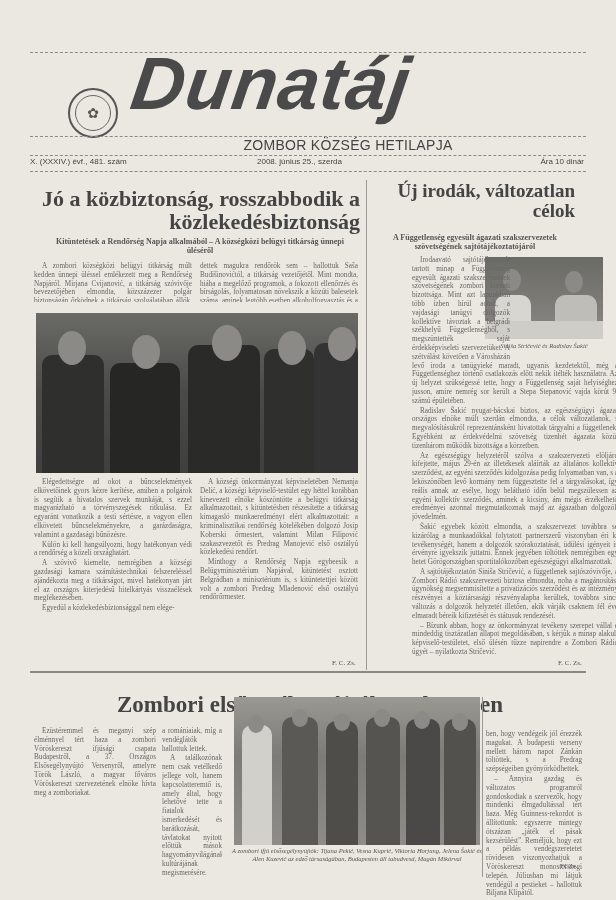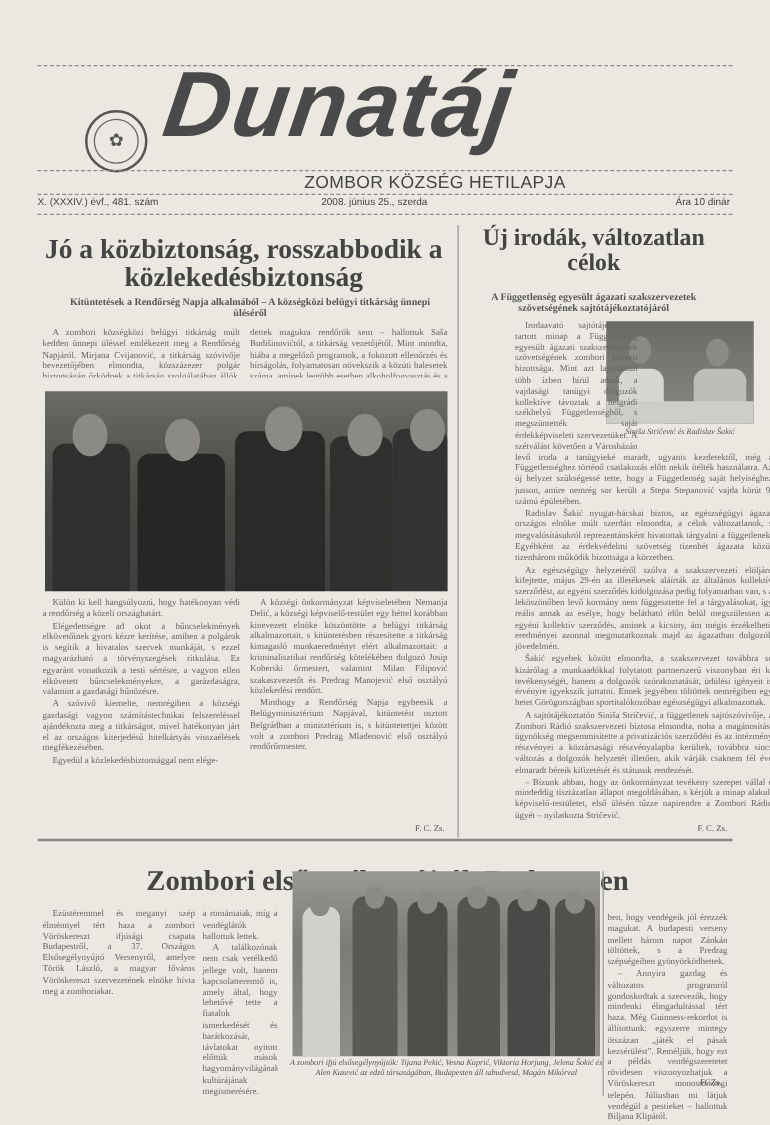--- a/index.html
+++ b/index.html
@@ -4,21 +4,21 @@
 <style>
   * { box-sizing: border-box; margin: 0; padding: 0; }
   body { width: 616px; height: 900px; background: #ebe8e1; font-family: "Liberation Serif", serif; color: #3a3a3a; overflow: hidden; position: relative; }
   .page { position: absolute; left: 30px; top: 40px; width: 556px; height: 860px; }
   .dash { border-top: 1px dashed #8a8a8a; position: absolute; left: 0; right: 0; }
   .masthead-title { position: absolute; left: 102px; top: 4px; font-family: "Liberation Sans", sans-serif; font-weight: bold; font-style: italic; font-size: 74px; color: #4a4a4a; letter-spacing: 1px; transform: skewX(-8deg); line-height: 80px; }
   .seal { position: absolute; left: 38px; top: 48px; width: 50px; height: 50px; border-radius: 50%; border: 2px solid #555; display:flex; align-items:center; justify-content:center; }
   .seal-inner { width: 36px; height: 36px; border-radius: 50%; border: 1px solid #666; display:flex; align-items:center; justify-content:center; font-size: 14px; color:#555; }
   .subtitle { position: absolute; left: 0; right: 0; top: 97px; text-align: center; font-family: "Liberation Sans", sans-serif; font-size: 14px; color: #444; padding-left: 80px; letter-spacing: 0.3px; }
   .meta { position: absolute; top: 117px; font-family: "Liberation Sans", sans-serif; font-size: 8px; color: #444; }
-  h1 { font-family: "Liberation Serif", serif; font-weight: bold; color: #444; text-align: center; line-height: 1.05; }
+  h1 { font-family: "Liberation Serif", serif; font-weight: bold; color: #444; text-align: right; line-height: 1.05; }
   .lead1 { position: absolute; left: 0; top: 147px; width: 330px; font-size: 22px; }
   .lead2 { position: absolute; left: 345px; top: 141px; width: 200px; font-size: 19px; }
   .deck { font-family: "Liberation Serif", serif; font-weight: bold; font-size: 8px; text-align: center; color: #555; line-height: 1.15; position: absolute; }
   .body { font-family: "Liberation Serif", serif; font-size: 7.2px; line-height: 8.8px; color: #666; text-align: justify; position: absolute; overflow: hidden; }
   .body p { text-indent: 8px; margin-bottom: 1px; }
   .photo { position: absolute; background: linear-gradient(180deg, #6a6a66 0%, #4a4a47 50%, #3f3f3d 100%); overflow: hidden; }
   .fig { position: absolute; bottom: 0; background: #2f2f2e; border-radius: 10px 10px 0 0; }
   .head { position: absolute; background: #8c8a86; border-radius: 50%; }
   .caption { position: absolute; font-family: "Liberation Serif", serif; font-style: italic; font-size: 6.5px; text-align: center; color: #555; line-height: 8px; }
   .sign { position: absolute; font-size: 7px; color: #555; }
@@ -61,23 +61,23 @@
     <div class="head" style="left:96px; top:22px; width:28px; height:34px;"></div>
     <div class="fig" style="left:152px; width:72px; height:128px; background:#2a2a29;"></div>
     <div class="head" style="left:176px; top:12px; width:30px; height:36px;"></div>
     <div class="fig" style="left:228px; width:50px; height:124px;"></div>
     <div class="head" style="left:242px; top:18px; width:28px; height:34px;"></div>
     <div class="fig" style="left:278px; width:44px; height:130px; background:#333;"></div>
     <div class="head" style="left:292px; top:14px; width:28px; height:34px;"></div>
   </div>
 
   <div class="body" style="left:4px; top:438px; width:158px; height:192px;">
+    <p>Elégedettségre ad okot a bűncselekmények elkövetőinek gyors kézre kerítése, amiben a polgárok is segítik a hivatalos szervek munkáját, s ezzel magyarázható a törvényszegések ritkulása. Ez egyaránt vonatkozik a testi sértésre, a vagyon ellen elkövetett bűncselekményekre, a garázdaságra, valamint a gazdasági bűnözésre.</p>
     <p>Külön ki kell hangsúlyozni, hogy hatékonyan védi a rendőrség a közeli országhatárt.</p>
-    <p>Elégedettségre ad okot a bűncselekmények elkövetőinek gyors kézre kerítése, amiben a polgárok is segítik a hivatalos szervek munkáját, s ezzel magyarázható a törvényszegések ritkulása. Ez egyaránt vonatkozik a testi sértésre, a vagyon ellen elkövetett bűncselekményekre, a garázdaságra, valamint a gazdasági bűnözésre.</p>
-    <p>A szóvivő kiemelte, nemrégiben a községi gazdasági vagyon számítástechnikai felszereléssel ajándékozta meg a titkárságot, mivel hatékonyan járt el az országos kiterjedésű hitelkártyás visszaélések megfékezésében.</p>
+    <p>A szóvivő kiemelte, nemrégiben a községi gazdasági kamara számítástechnikai felszereléssel ajándékozta meg a titkárságot, mivel hatékonyan járt el az országos kiterjedésű hitelkártyás visszaélések megfékezésében.</p>
     <p>Egyedül a közlekedésbiztonsággal nem elége-</p>
   </div>
   <div class="body" style="left:170px; top:438px; width:158px; height:186px;">
     <p>A községi önkormányzat képviseletében Nemanja Delić, a községi képviselő-testület egy héttel korábban kinevezett elnöke köszöntötte a belügyi titkárság alkalmazottait, s kitüntetésben részesítette a titkárság kimagasló munkaeredményt elért alkalmazottait: a kriminalisztikai rendőrség kötelékében dolgozó Josip Koberski őrmestert, valamint Milan Filipović szakaszvezetőt és Predrag Manojević első osztályú közlekedési rendőrt.</p>
     <p>Minthogy a Rendőrség Napja egybeesik a Belügyminisztérium Napjával, kitüntetést osztott Belgrádban a minisztérium is, s kitüntetettjei között volt a zombori Predrag Mladenović első osztályú rendőrőrmester.</p>
   </div>
   <div class="sign" style="left:302px; top:619px;">F. C. Zs.</div>
 
   <div class="vrule" style="left:336px; top:140px; height:490px;"></div>
 

